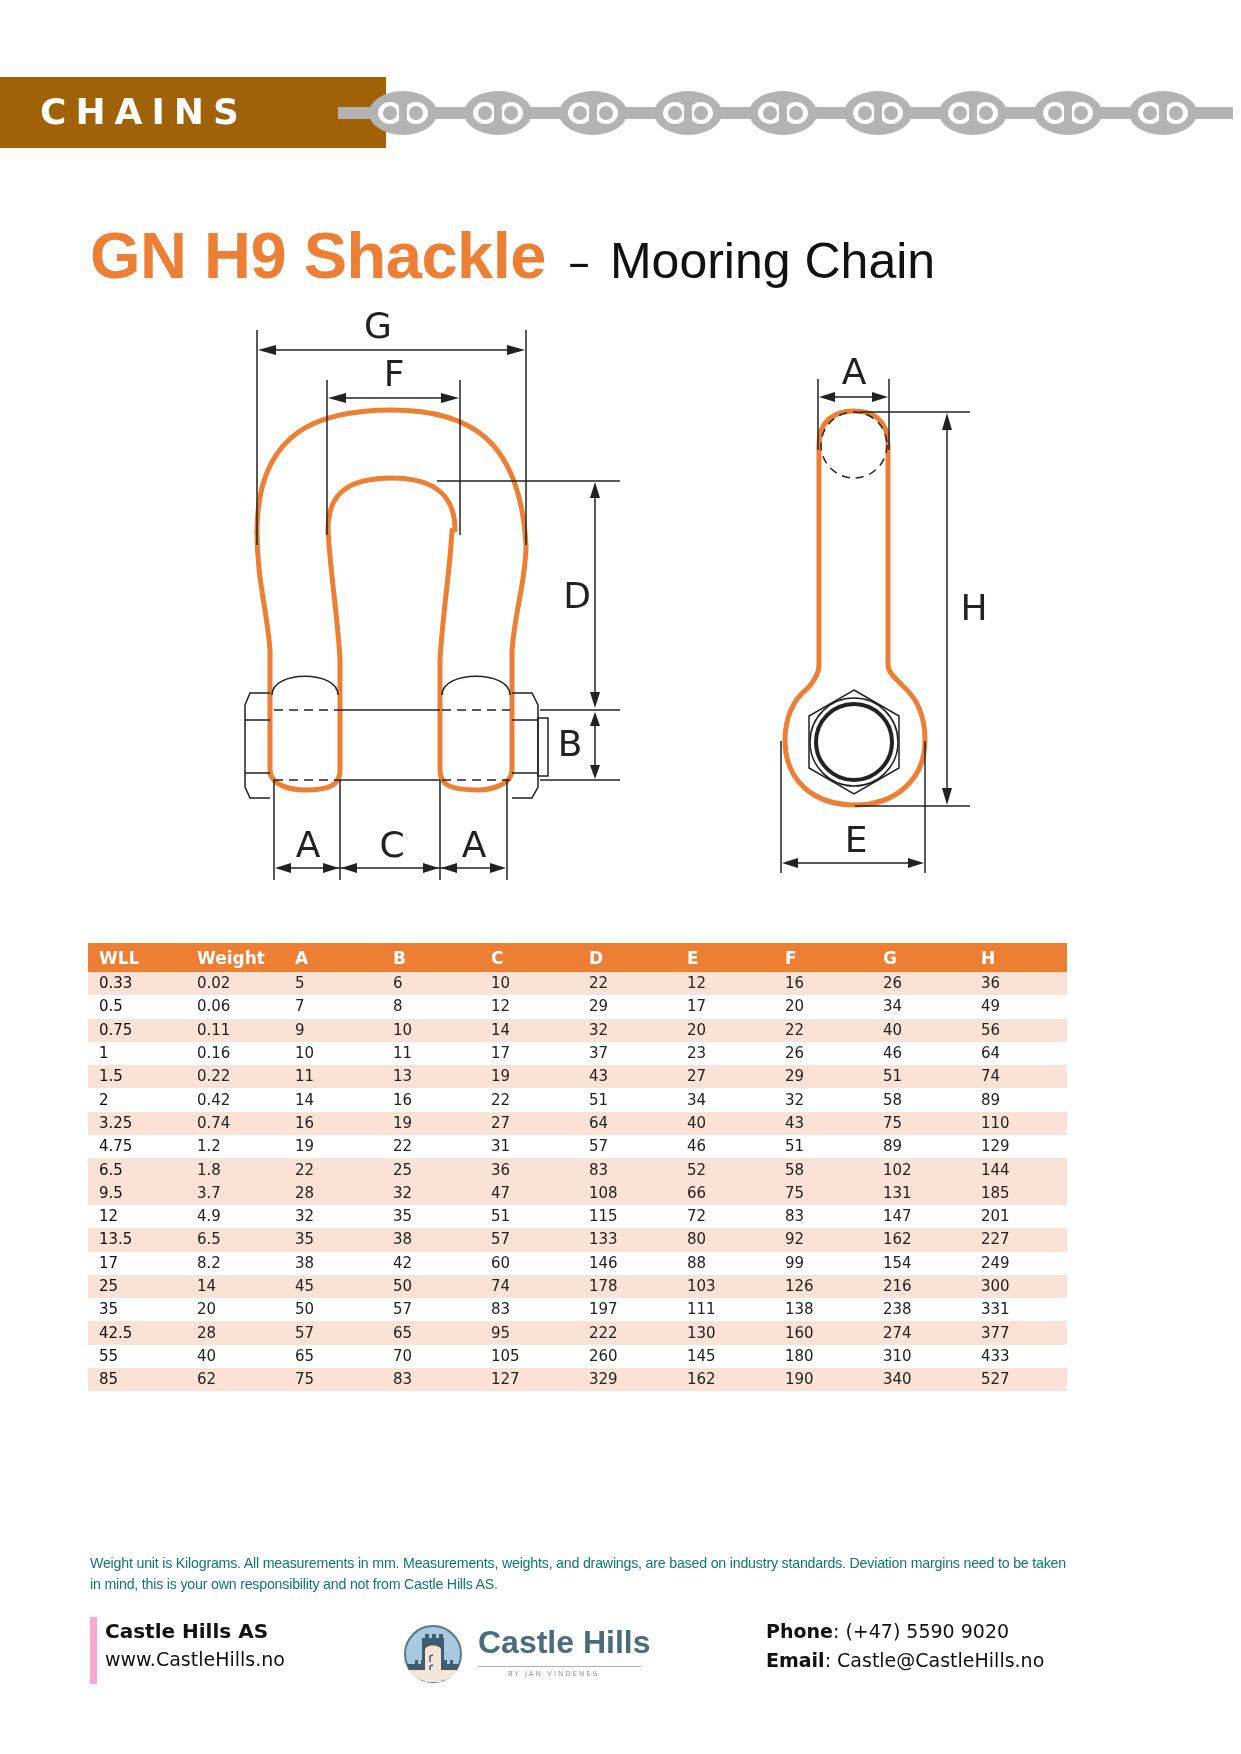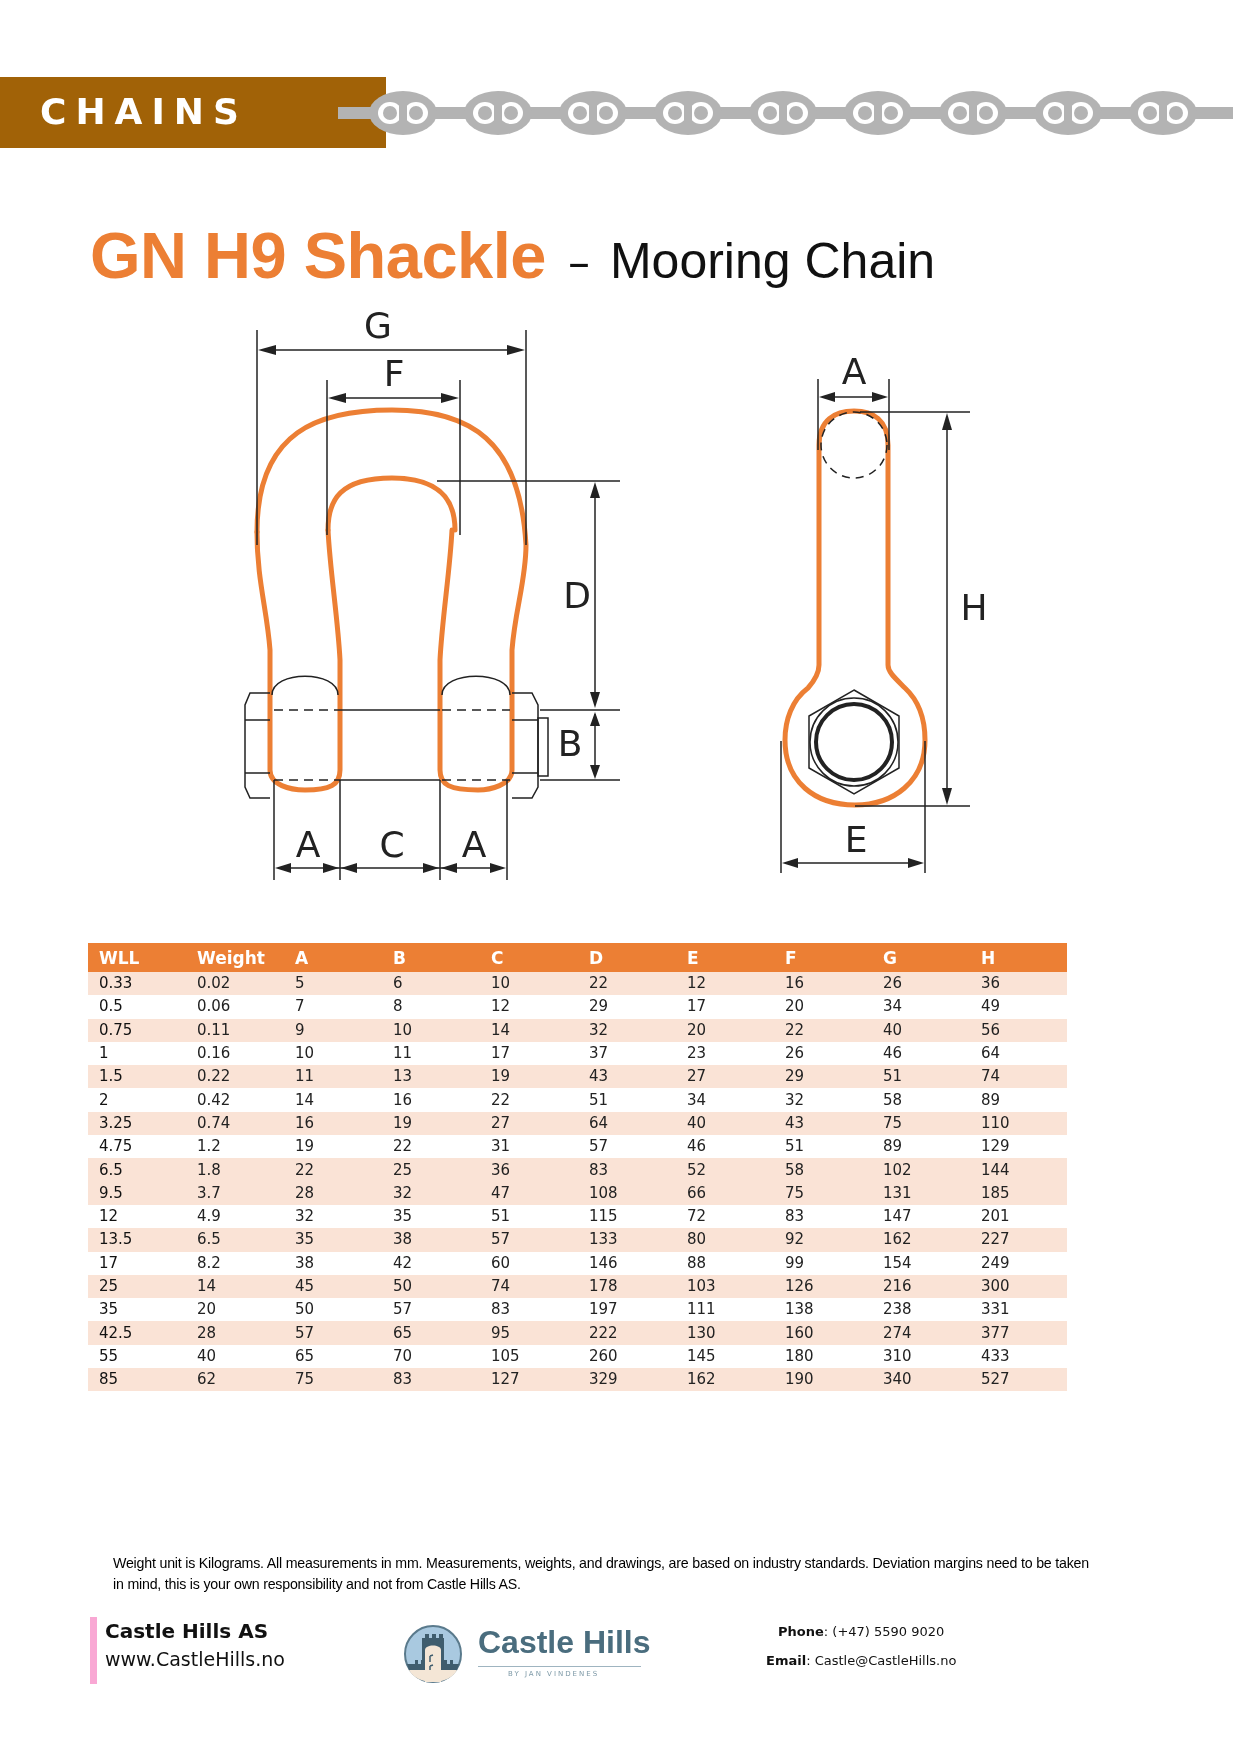--- a/index.html
+++ b/index.html
@@ -34,34 +34,34 @@
   .spec-table col.c-a { width: 98px; }
   .spec-table col.c-b { width: 98px; }
   .spec-table col.c-c { width: 98px; }
   .spec-table col.c-d { width: 98px; }
   .spec-table col.c-e { width: 98px; }
   .spec-table col.c-f { width: 98px; }
   .spec-table col.c-g { width: 98px; }
   .spec-table col.c-h { width: 97px; }
 
   
-  .disclaimer { position: absolute; left: 90px; top: 1553px; width: 990px; font-family: "Liberation Sans", sans-serif; font-size: 14.2px; line-height: 21px; color: #000000; letter-spacing: -0.2px; margin-left: 23px; }
+  .disclaimer { position: absolute; left: 90px; top: 1553px; width: 990px; font-family: "Liberation Sans", sans-serif; font-size: 14.2px; line-height: 21px; color: #0f766e; letter-spacing: -0.2px; }
 
   
   .footer-left { position: absolute; left: 90px; top: 1617px; height: 67px; border-left: 7px solid #f9a8d4; padding-left: 8px; }
   .footer-left .company { font-family: "DejaVu Sans", sans-serif; font-weight: 900; font-size: 20px; color: #111; display: block; margin-top: 2px; }
   .footer-left .website { font-family: "DejaVu Sans", sans-serif; font-size: 19px; color: #111; display: block; margin-top: 5px; }
 
   .logo { position: absolute; left: 403px; top: 1622px; width: 240px; height: 64px; }
   .logo-text { position: absolute; left: 75px; top: 2px; font-family: "Liberation Sans", sans-serif; font-weight: 700; font-size: 32px; color: #4a6d7e; white-space: nowrap; text-align: right; }
   .logo-rule { position: absolute; left: 75px; top: 44px; width: 163px; height: 1px; background: #9fb4c0; }
   .logo-sub { position: absolute; left: 105px; top: 48px; font-family: "DejaVu Sans", sans-serif; font-size: 7px; letter-spacing: 2px; color: #7c98a6; white-space: nowrap; }
 
   .footer-right { position: absolute; left: 766px; top: 1617px; }
-  .footer-right .line { display: block; font-family: "DejaVu Sans", sans-serif; font-size: 13px; color: #111; height: 29px; line-height: 29px; white-space: nowrap; text-align: center; }
+  .footer-right .line { display: block; font-family: "DejaVu Sans", sans-serif; font-size: 19px; color: #111; height: 29px; line-height: 29px; white-space: nowrap; }
   .footer-right .key { font-weight: 900; }
 </style>
 </head>
 <body>
 
 <div class="header-band">
   <span class="label">CHAINS</span>
 </div>
 
 <svg class="chain-strip" viewBox="0 0 895 56" xmlns="http://www.w3.org/2000/svg">

